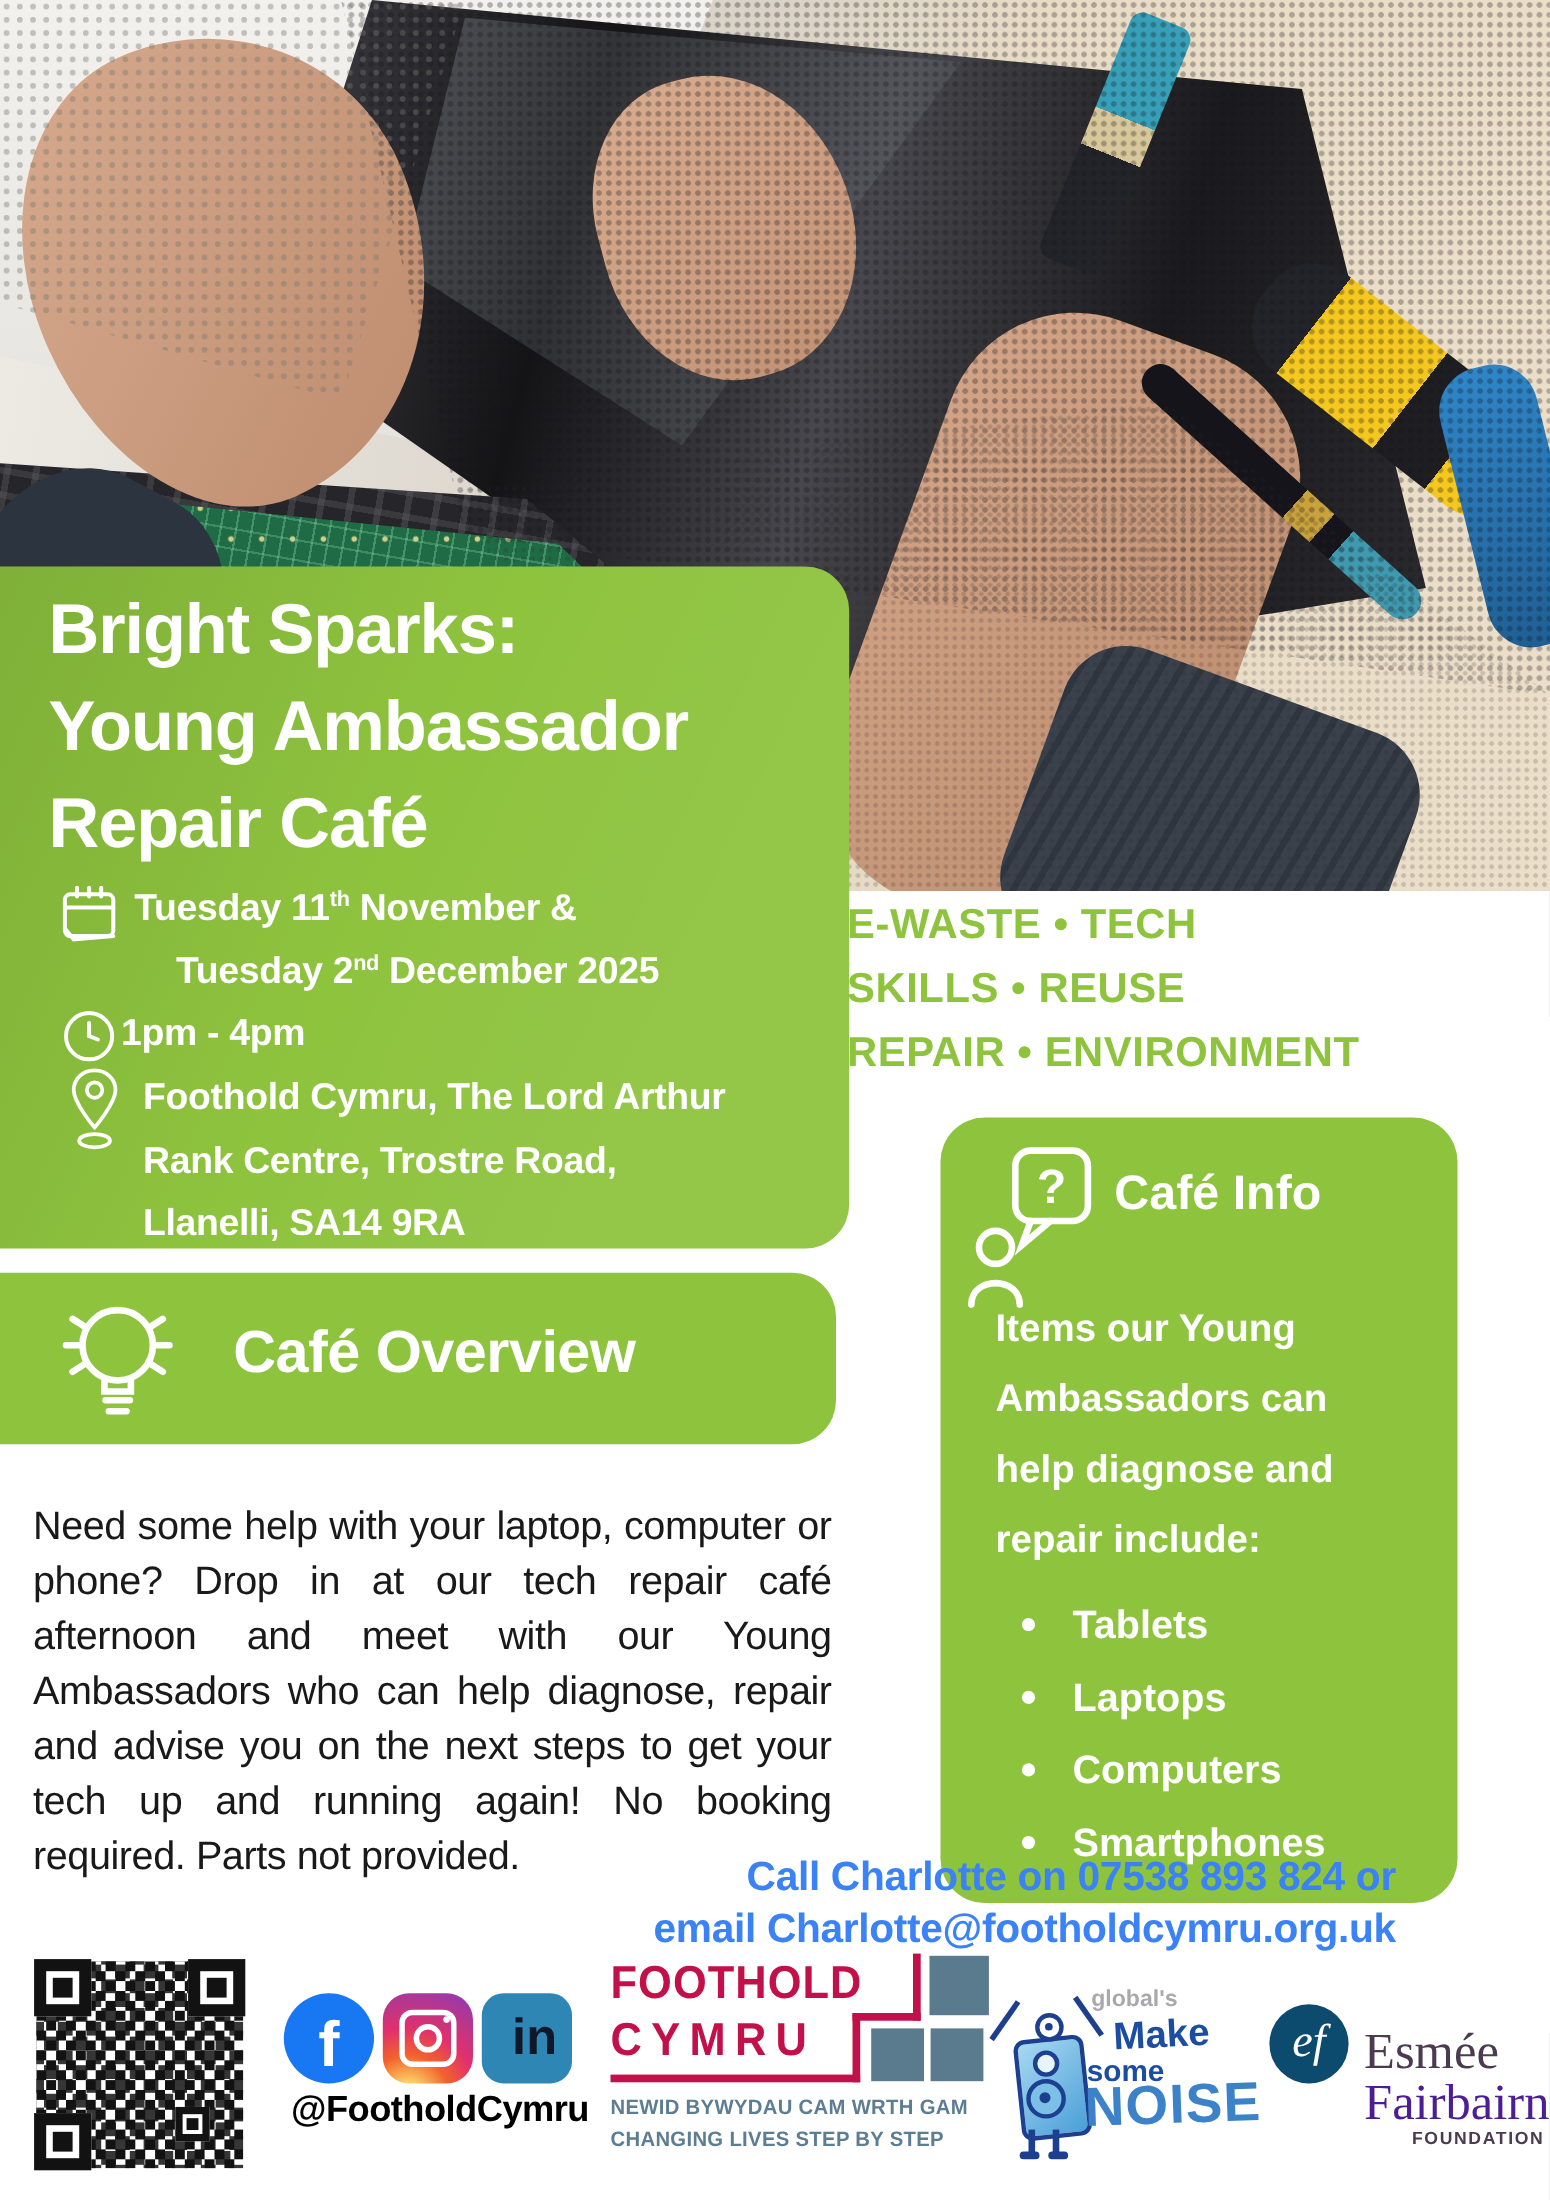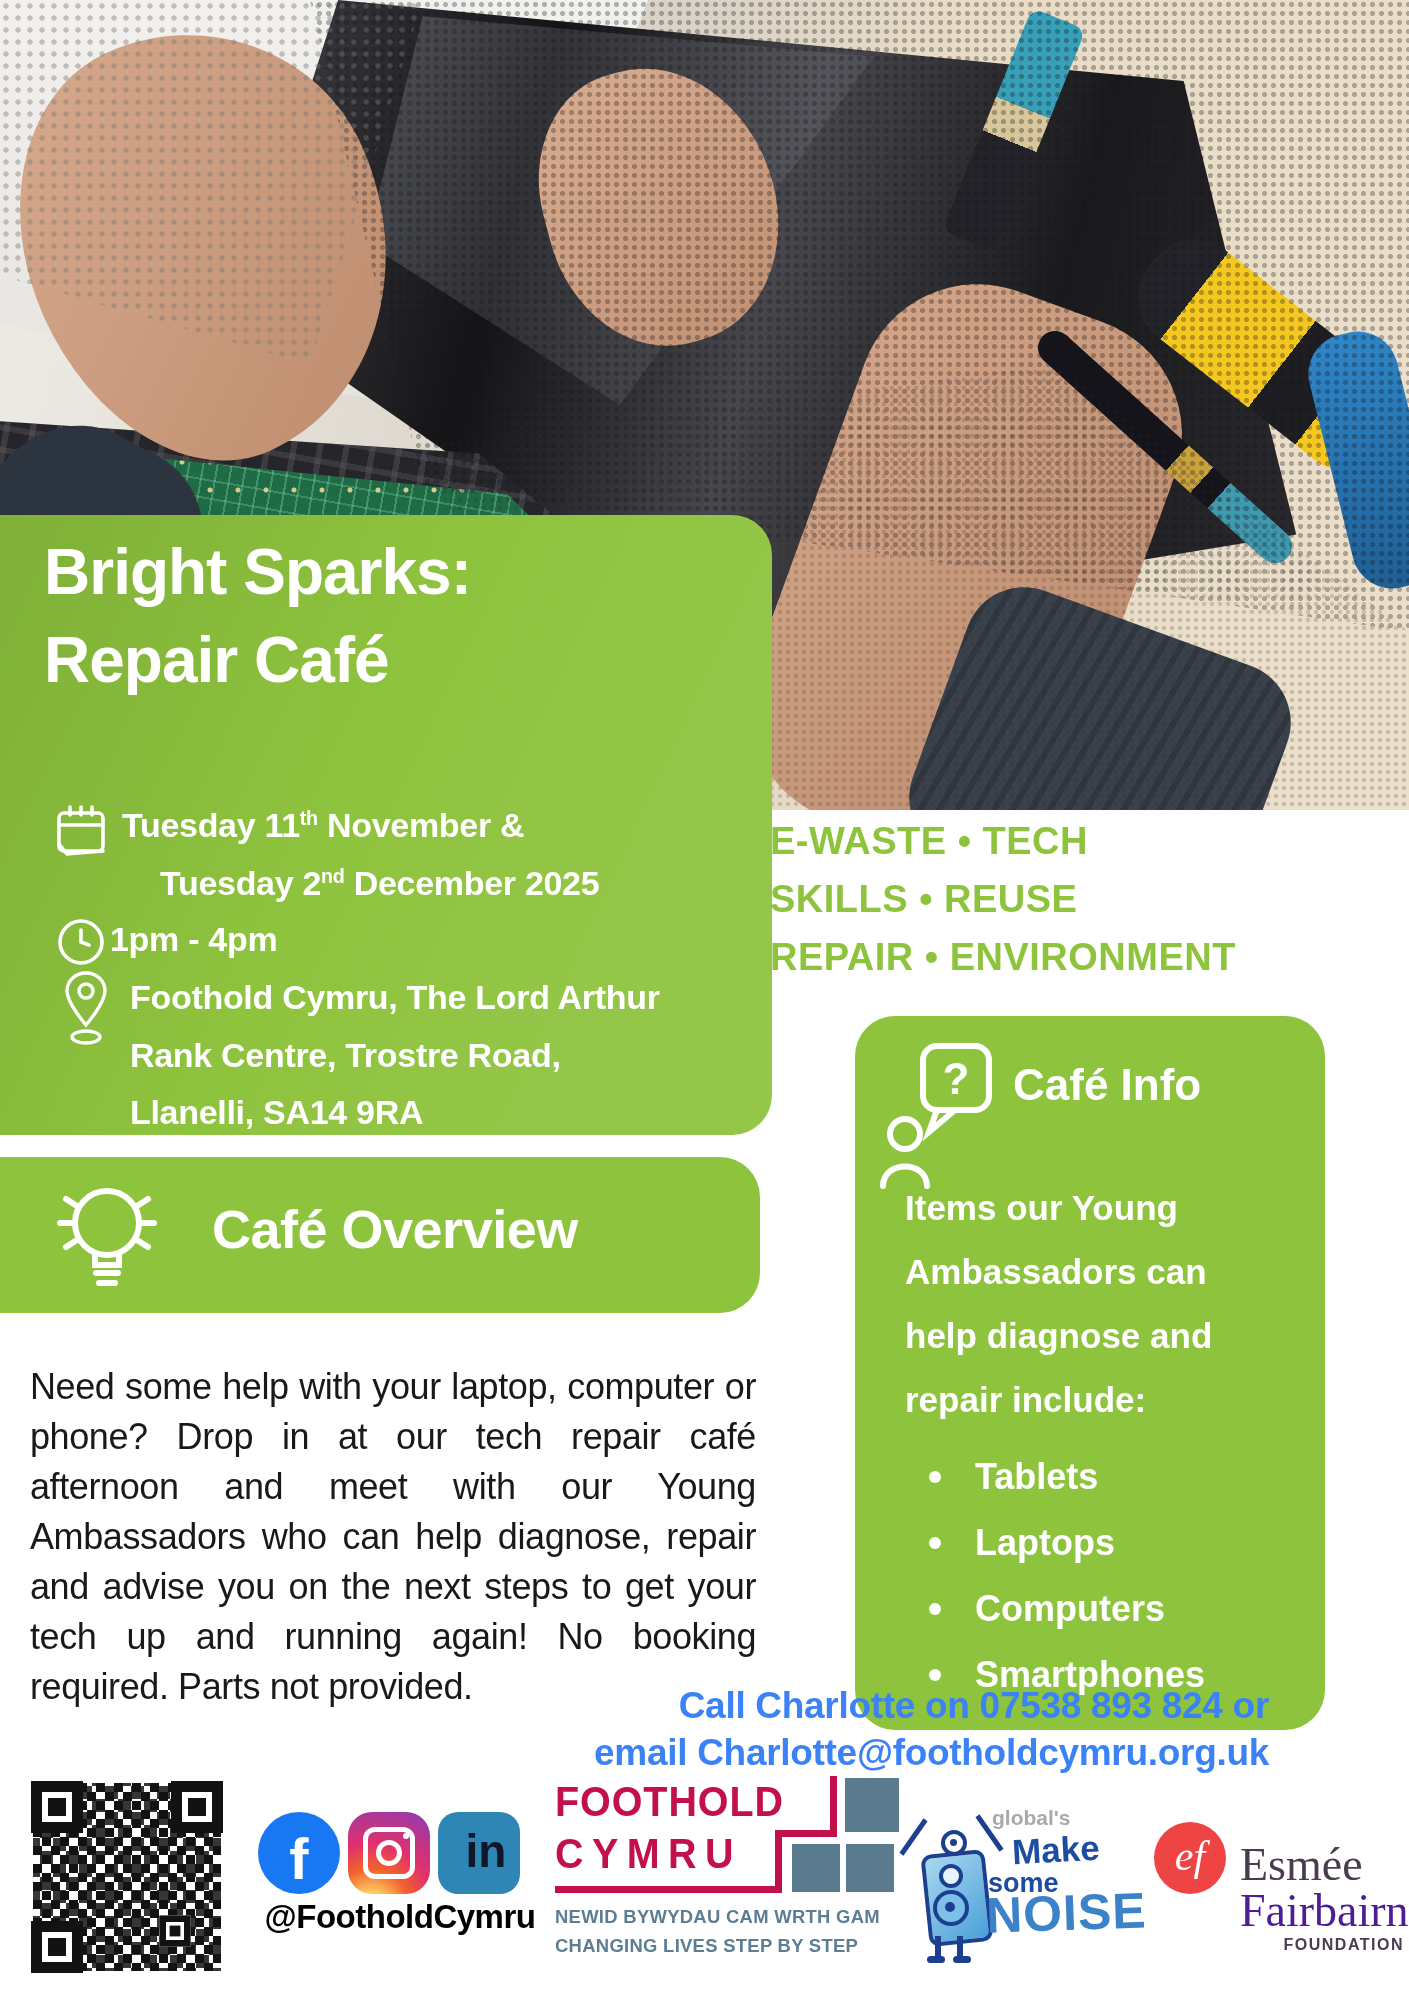--- a/index.html
+++ b/index.html
@@ -140,21 +140,21 @@
   .m-arm2{left:72px;top:12px;width:5px;height:42px;background:#1d3f8f;transform:rotate(-35deg);}
   .m-leg1{left:20px;top:136px;width:6px;height:22px;background:#1d3f8f;}
   .m-leg2{left:42px;top:136px;width:6px;height:22px;background:#1d3f8f;}
   .m-foot1{left:12px;top:156px;width:18px;height:7px;background:#1d3f8f;border-radius:4px;}
   .m-foot2{left:38px;top:156px;width:18px;height:7px;background:#1d3f8f;border-radius:4px;}
   .n-brand{position:absolute;left:992px;top:1806px;color:#a9a9ad;font-size:21px;font-weight:700;}
   .n-make{position:absolute;left:1012px;top:1830px;color:#1c4da0;font-size:35px;font-weight:800;transform:rotate(-3deg);}
   .n-some{position:absolute;left:988px;top:1868px;color:#1c4da0;font-size:27px;font-weight:700;}
   .n-noise{position:absolute;left:986px;top:1884px;color:#3c82c8;font-size:50px;font-weight:800;letter-spacing:1px;transform:rotate(-2deg);}
 
-  .ef-circle{position:absolute;left:1154px;top:1822px;width:72px;height:72px;border-radius:50%;background:#ef4444;
+  .ef-circle{position:absolute;left:1154px;top:1822px;width:72px;height:72px;border-radius:50%;background:#0c4a6e;
      display:flex;align-items:center;justify-content:center;}
   .ef-circle span{color:#fff;font-size:42px;font-style:italic;font-family:"Liberation Serif",serif;transform:translateY(-2px);}
   .ef-n1{position:absolute;left:1240px;top:1838px;color:#4a3b50;font-size:46px;font-family:"Liberation Serif",serif;}
   .ef-n2{position:absolute;left:1240px;top:1884px;color:#4c1d95;font-size:46px;font-family:"Liberation Serif",serif;}
   .ef-sub{position:absolute;left:1240px;top:1936px;width:164px;text-align:right;color:#4a3b50;
      font-size:16px;font-weight:700;letter-spacing:1.5px;}
 
   svg{display:block;}
 </style>
 </head>
@@ -182,20 +182,21 @@
     <div class="ph-brush2"></div>
     <div class="ph-dots-dark"></div>
     <div class="ph-dots-light"></div>
     <div class="ph-dots-mid"></div>
   </div>
 
   <section class="title-box green">
     <div class="box-ghost"></div>
     <h1 class="title">
       <span>Bright Sparks:</span>
+      <span>Young Ambassador</span>
       <span>Repair Café</span>
     </h1>
 
     <svg class="d-icon" style="left:54px;top:289px" width="54" height="54" viewBox="0 0 54 54">
       <g fill="none" stroke="#fff" stroke-width="3.6" stroke-linecap="round">
         <rect x="5" y="9" width="44" height="38" rx="5"></rect>
         <line x1="5" y1="21" x2="49" y2="21"></line>
         <line x1="16" y1="3" x2="16" y2="11"></line>
         <line x1="27" y1="3" x2="27" y2="11"></line>
         <line x1="38" y1="3" x2="38" y2="11"></line>

